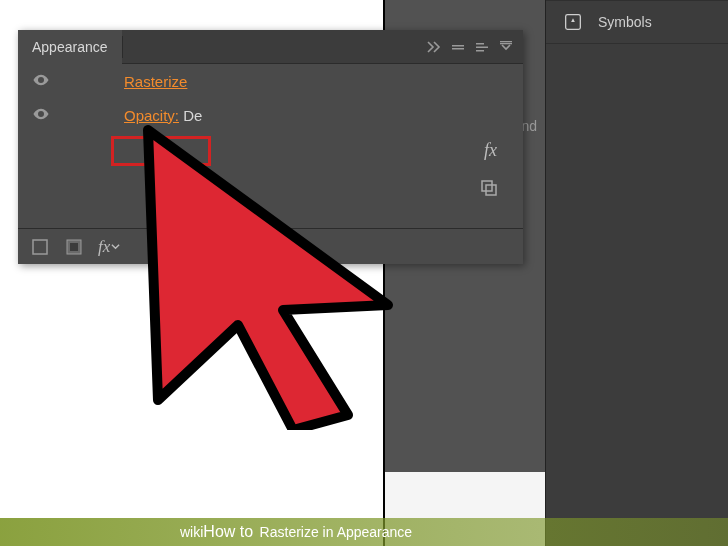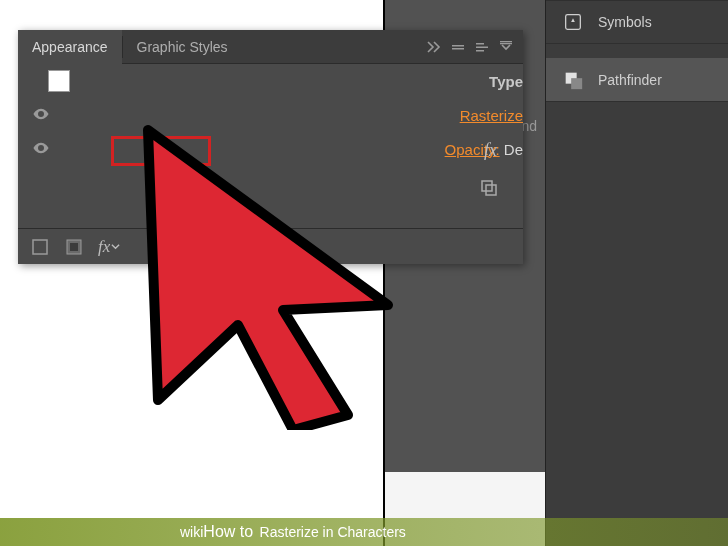--- a/index.html
+++ b/index.html
@@ -34,21 +34,20 @@
   font-size: 14px;
 }
 .appearance-panel {
   position: absolute;
   left: 18px; top: 30px;
   width: 505px;
   height: 234px;
   background: #4a4a4a;
   color: #c8c8c8;
   box-shadow: 2px 2px 8px rgba(0,0,0,0.4);
-  text-align: right;
 }
 .panel-tabs {
   display: flex;
   align-items: center;
   height: 34px;
   background: #3c3c3c;
   border-bottom: 1px solid #2b2b2b;
 }
 .tab {
   padding: 0 14px;
@@ -205,21 +204,20 @@
 
 <div class="midstrip">
   <span class="nd">nd</span>
 </div>
 
 <div class="appearance-panel">
 
   <div class="panel-tabs">
     <div class="tab active">Appearance</div>
     <div class="tab-divider"></div>
-    <div class="tab">Graphic Styles</div>
     <div class="tab-right-area">
       <span class="icon-small">
         <svg viewBox="0 0 18 18">
             <path d="M3 4l5 5-5 5M9 4l5 5-5 5" fill="none" stroke="#9a9a9a" stroke-width="1.6"></path>
           </svg>
       </span>
       <span class="icon-small">
         <svg viewBox="0 0 18 18">
             <rect x="3" y="7" width="12" height="1.5" fill="#9a9a9a"></rect>
             <rect x="3" y="10" width="12" height="1.5" fill="#9a9a9a"></rect>
@@ -235,26 +233,20 @@
       <span class="icon-small">
         <svg viewBox="0 0 18 18">
             <path d="M5 7l4 4 4-4" fill="none" stroke="#9a9a9a" stroke-width="1.6"></path>
             <rect x="3" y="3" width="12" height="1.3" fill="#9a9a9a"></rect>
             <rect x="3" y="5" width="12" height="1.3" fill="#9a9a9a"></rect>
           </svg>
       </span>
     </div>
   </div>
 
-  <div class="row">
-    <div class="toggle-col">
-      <div class="swatch"></div>
-    </div>
-    <div class="label-col" style="font-weight:600">Type</div>
-  </div>
 
 
   <div class="row">
     <div class="toggle-col">
       <span class="eye-icon">
         <svg viewBox="0 0 24 24">
             <path d="M12 5c-5 0-9 4.5-10 7 1 2.5 5 7 10 7s9-4.5 10-7c-1-2.5-5-7-10-7zm0 11a4 4 0 110-8 4 4 0 010 8z"></path>
           </svg>
       </span>
     </div>
@@ -308,31 +300,24 @@
 
 <div class="right-rail">
   <div class="rail-item" style="border-top:1px solid #2f2f2f">
     <svg viewBox="0 0 24 24">
         <rect x="4" y="4" width="16" height="16" rx="2"></rect>
         <path d="M12 8l2 4h-4z" fill="#cfcfcf" stroke="none"></path>
       </svg>
     <span>Symbols</span>
   </div>
   <div style="height:14px"></div>
-  <div class="rail-item selected">
-    <svg viewBox="0 0 24 24">
-        <rect x="4" y="4" width="12" height="12" fill="#e2e2e2" stroke="none"></rect>
-        <rect x="10" y="10" width="12" height="12" fill="#888" stroke="none"></rect>
-      </svg>
-    <span>Pathfinder</span>
-  </div>
   <div style="height:14px"></div>
 </div>
 
 <svg class="cursor-arrow" viewBox="0 0 300 320">
   <path d="M 30 20 L 270 195 L 165 200 L 230 305 L 175 320 L 120 215 L 40 290 Z" fill="#dd2733" stroke="#000" stroke-width="10" stroke-linejoin="round"></path>
 </svg>
 
 <div class="watermark">
   <span>
-    <span style="color:#fff">wiki</span><strong style="font-weight:400">How to </strong><span>Rasterize in Characters</span>
+    <span style="color:#fff">wiki</span><strong style="font-weight:400">How to </strong><span>Rasterize in Appearance</span>
   </span>
 </div>
 
 </body></html>

